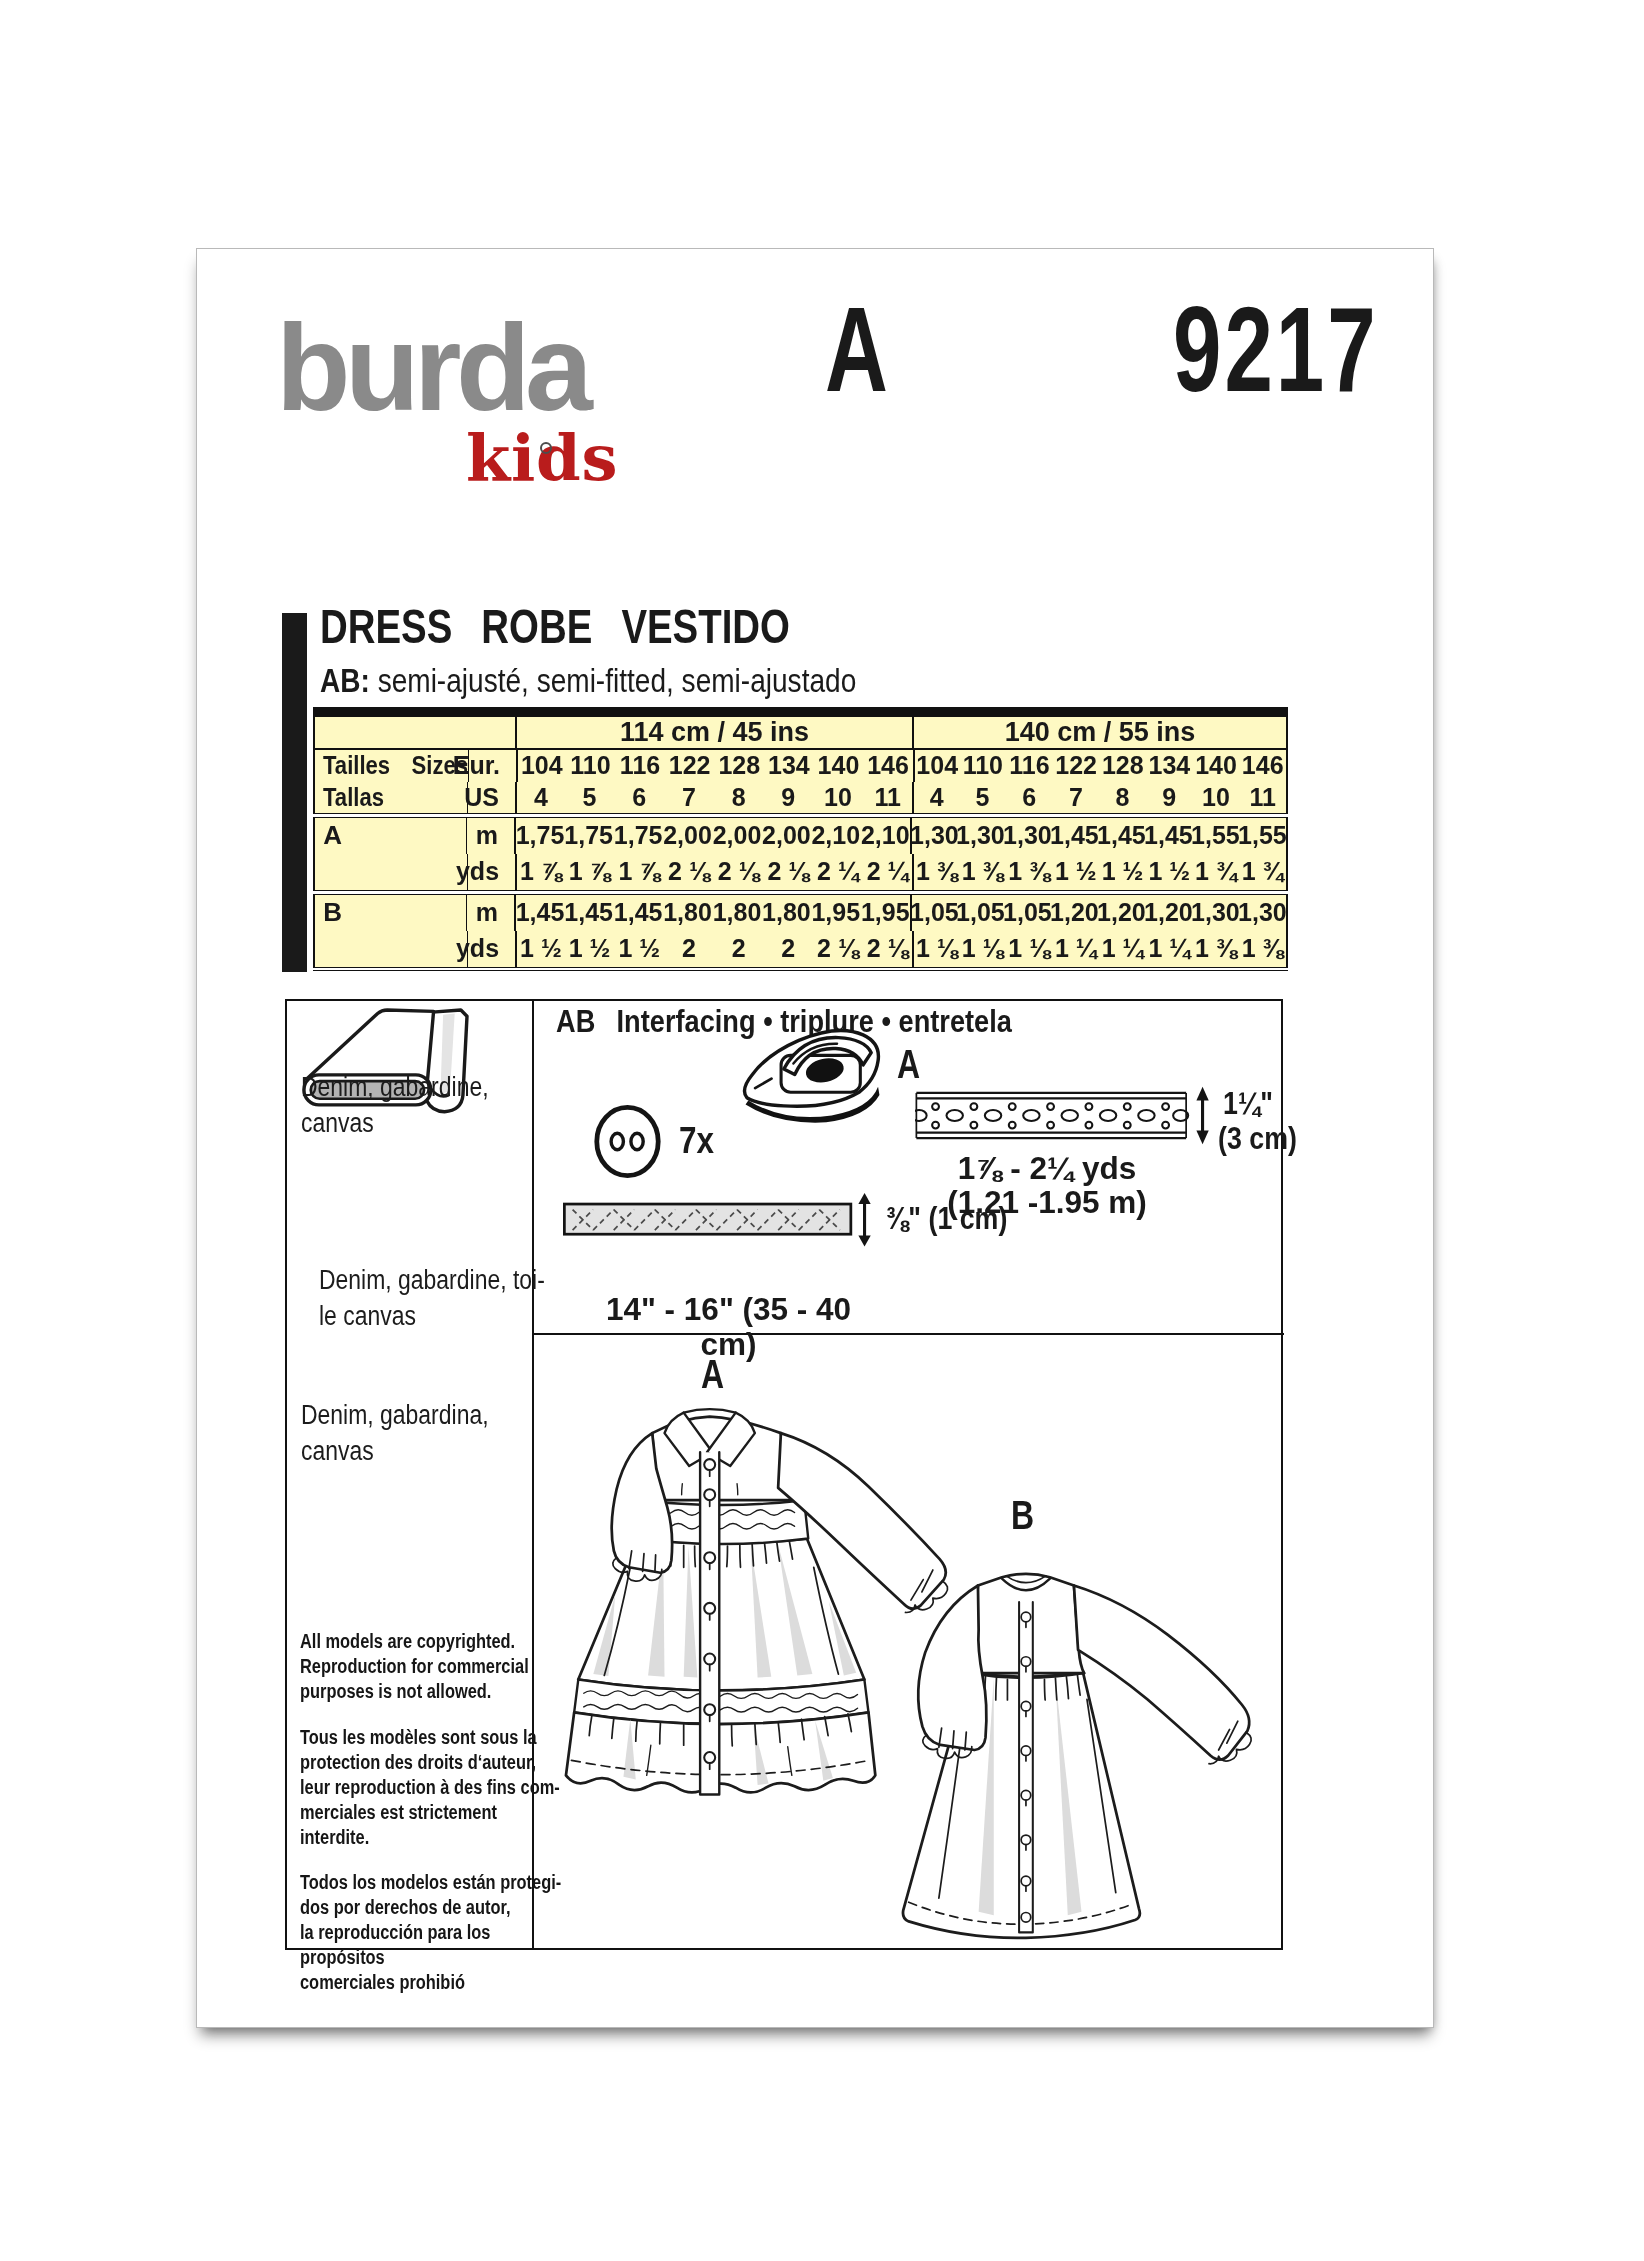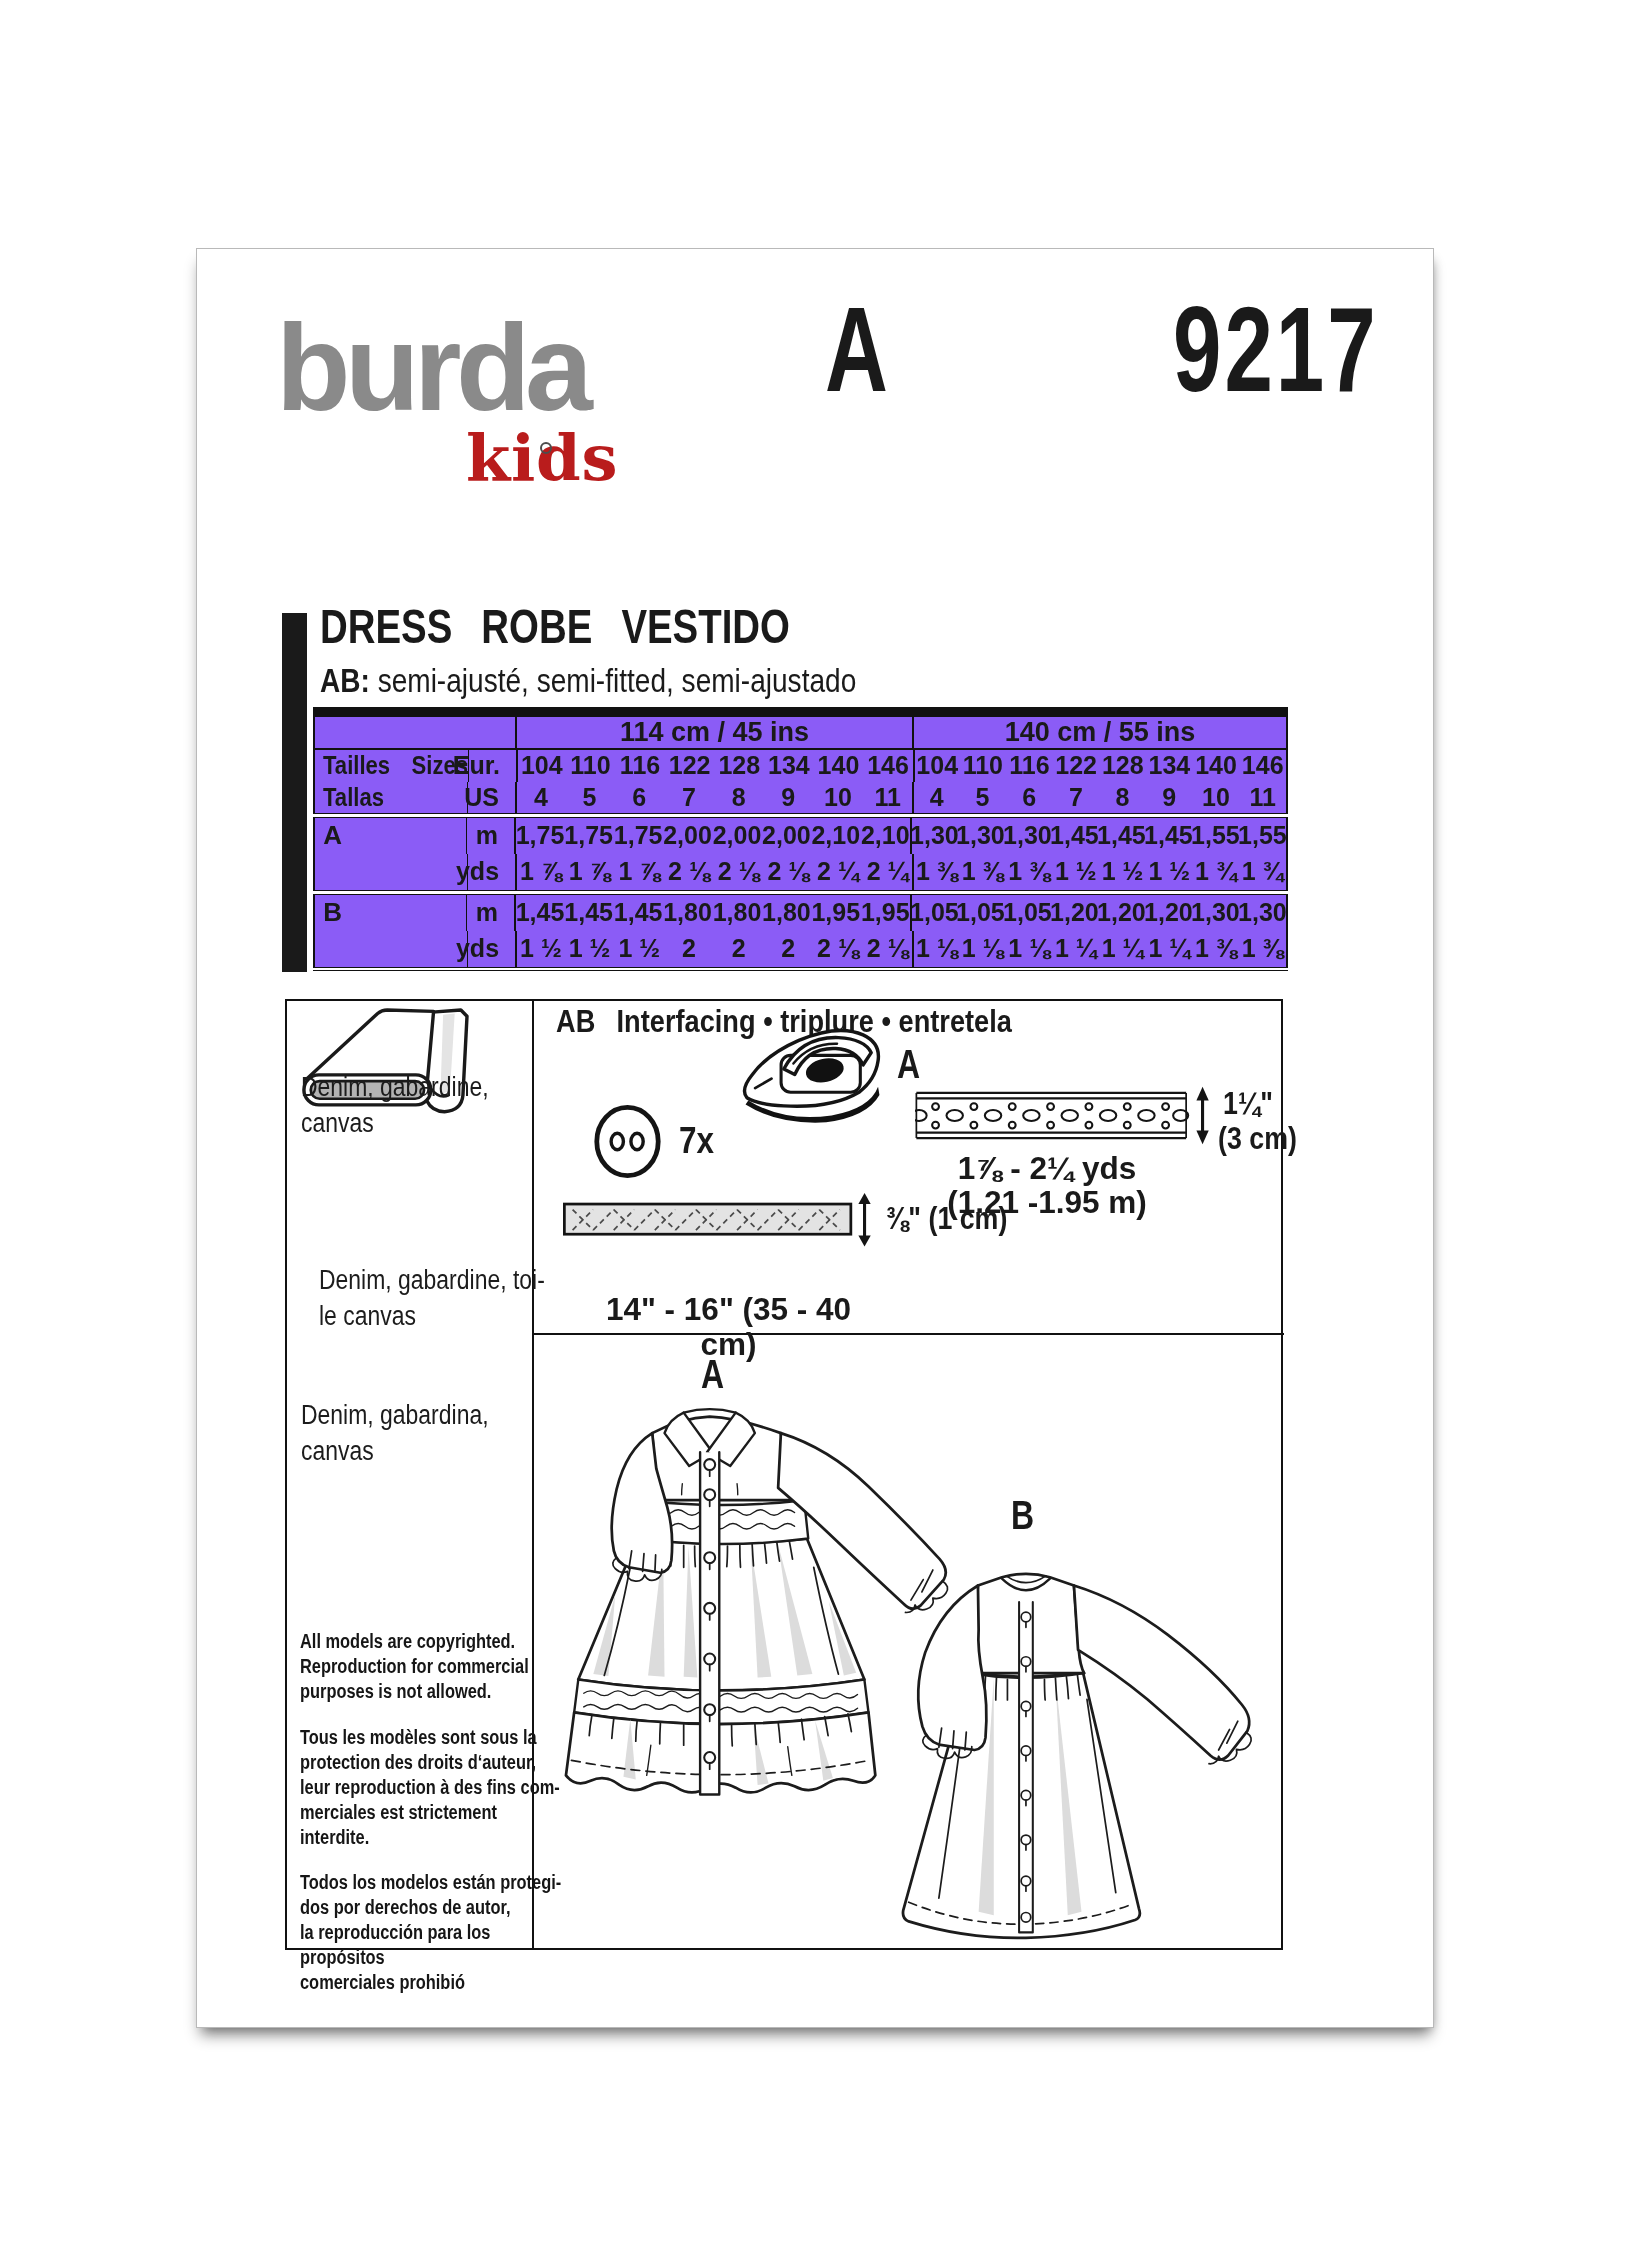--- a/index.html
+++ b/index.html
@@ -18,21 +18,21 @@
   .view-letter{left:628px;top:40px;font-size:121px;font-weight:bold;line-height:1;transform:scaleX(0.72);transform-origin:0 0;}
   .pattern-number{left:976px;top:40px;font-size:121px;font-weight:bold;letter-spacing:4.1px;line-height:1;transform:scaleX(0.72);transform-origin:0 0;}
   
   .title-bar{left:85px;top:364px;width:25px;height:359px;background:#1a1a1a;}
   .page-title{left:123px;top:354px;font-size:48px;font-weight:bold;line-height:1;}
   .page-title .cx{word-spacing:23px;}
   .page-subtitle{left:123px;top:414px;font-size:33px;line-height:1.1;}
   
   .stable{left:116px;top:458px;width:975px;}
   .tbar{height:9.6px;background:#111;}
-  .trow{display:flex;border-left:2.1px solid #111;border-right:2.1px solid #111;box-sizing:border-box;align-items:stretch;background:#8b5cf6;}
+  .trow{display:flex;border-left:2.1px solid #111;border-right:2.1px solid #111;box-sizing:border-box;align-items:stretch;background:#fef9c3;}
   .c{box-sizing:border-box;display:flex;align-items:center;justify-content:center;font-weight:bold;font-size:26px;
      font-family:"Liberation Sans","DejaVu Sans",sans-serif;}
   .c.lab{width:153px;justify-content:flex-start;padding-left:8.2px;}
   .c.lab .cx85{word-spacing:18px;}
   .c.unit{width:48px;justify-content:flex-end;padding-right:16px;border-left:1.4px solid #111;font-size:25px;}
   .c.lab2{width:201px;}
   .c.grp1{width:399px;border-left:2.1px solid #111;font-size:27px;}
   .c.grp2{width:376px;border-left:2.1px solid #111;font-size:27px;}
   .cells{display:contents;}
   .cells .num{box-sizing:border-box;display:flex;align-items:center;justify-content:center;

